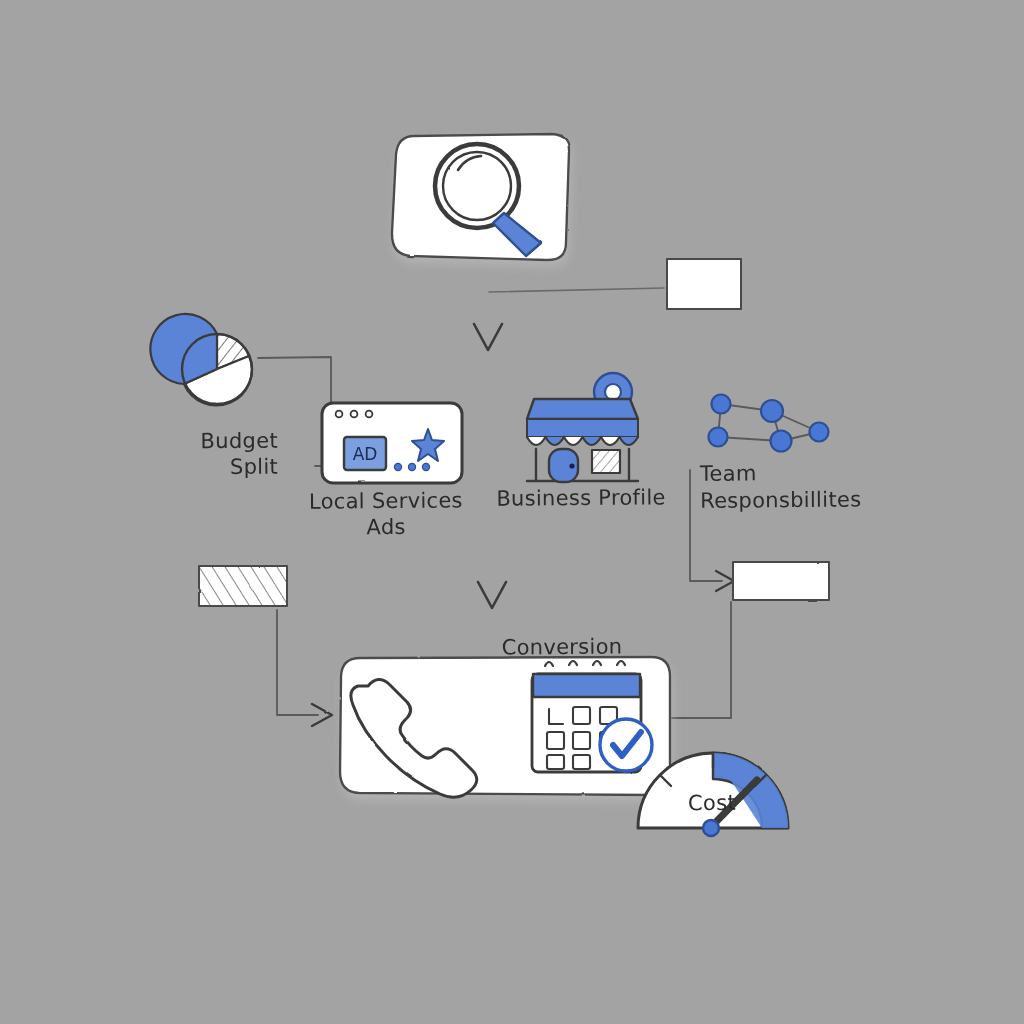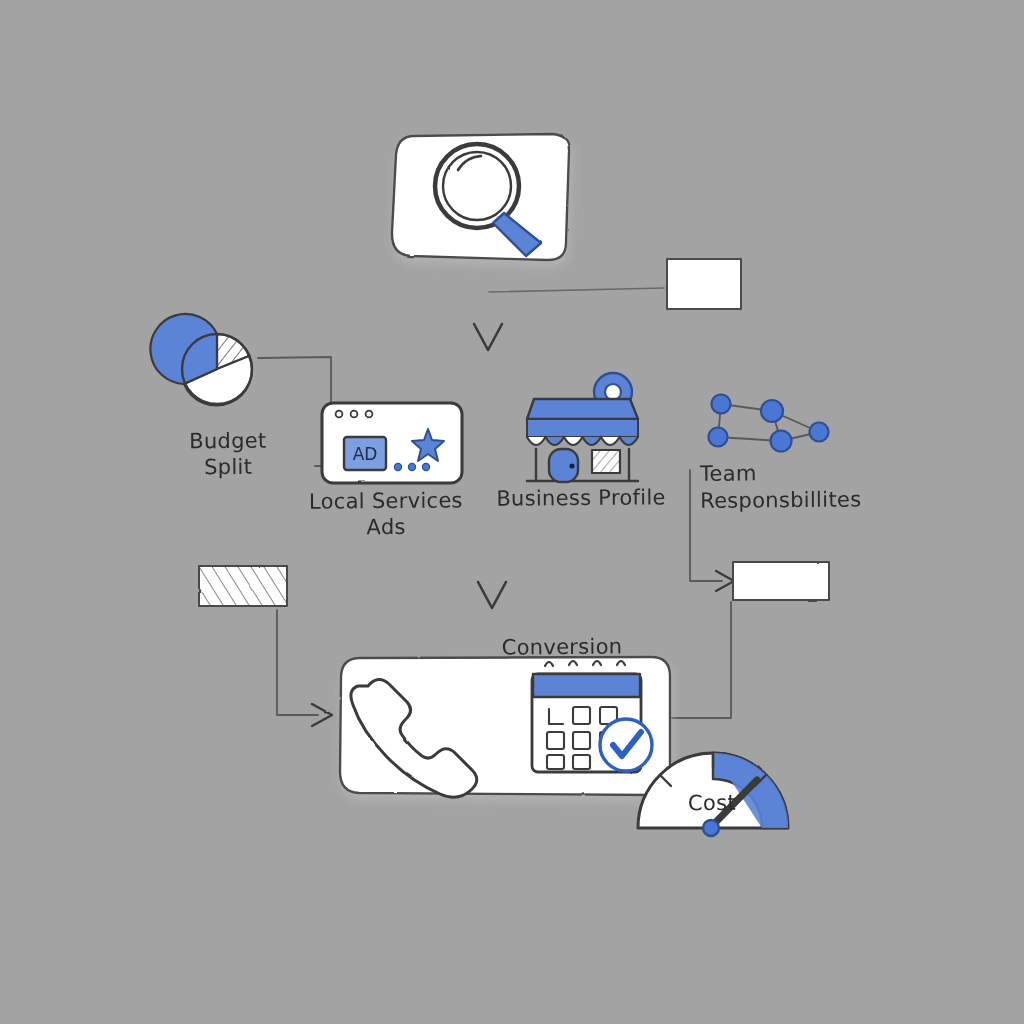--- a/index.html
+++ b/index.html
@@ -17,21 +17,21 @@
     font-family:"DejaVu Sans", sans-serif;
     color:#2b2b2b;
     font-size:21px;
     line-height:26px;
     letter-spacing:.3px;
     text-align:center;
     white-space:pre-line;
     transform:rotate(-.5deg);
     user-select:none;
   }
-  #lbl-budget{left:178px;top:428px;width:100px;}
+  #lbl-budget{left:178px;top:428px;width:100px;text-align:right;}
   #lbl-lsa{left:296px;top:488px;width:180px;}
   #lbl-bp{left:486px;top:485px;width:190px;}
   #lbl-team{left:700px;top:460px;width:200px;text-align:left;line-height:27px;}
   #lbl-conv{left:482px;top:634px;width:160px;}
   #lbl-cost{left:652px;top:790px;width:120px;}
 </style>
 </head>
 <body>
 
 <div id="canvas">

